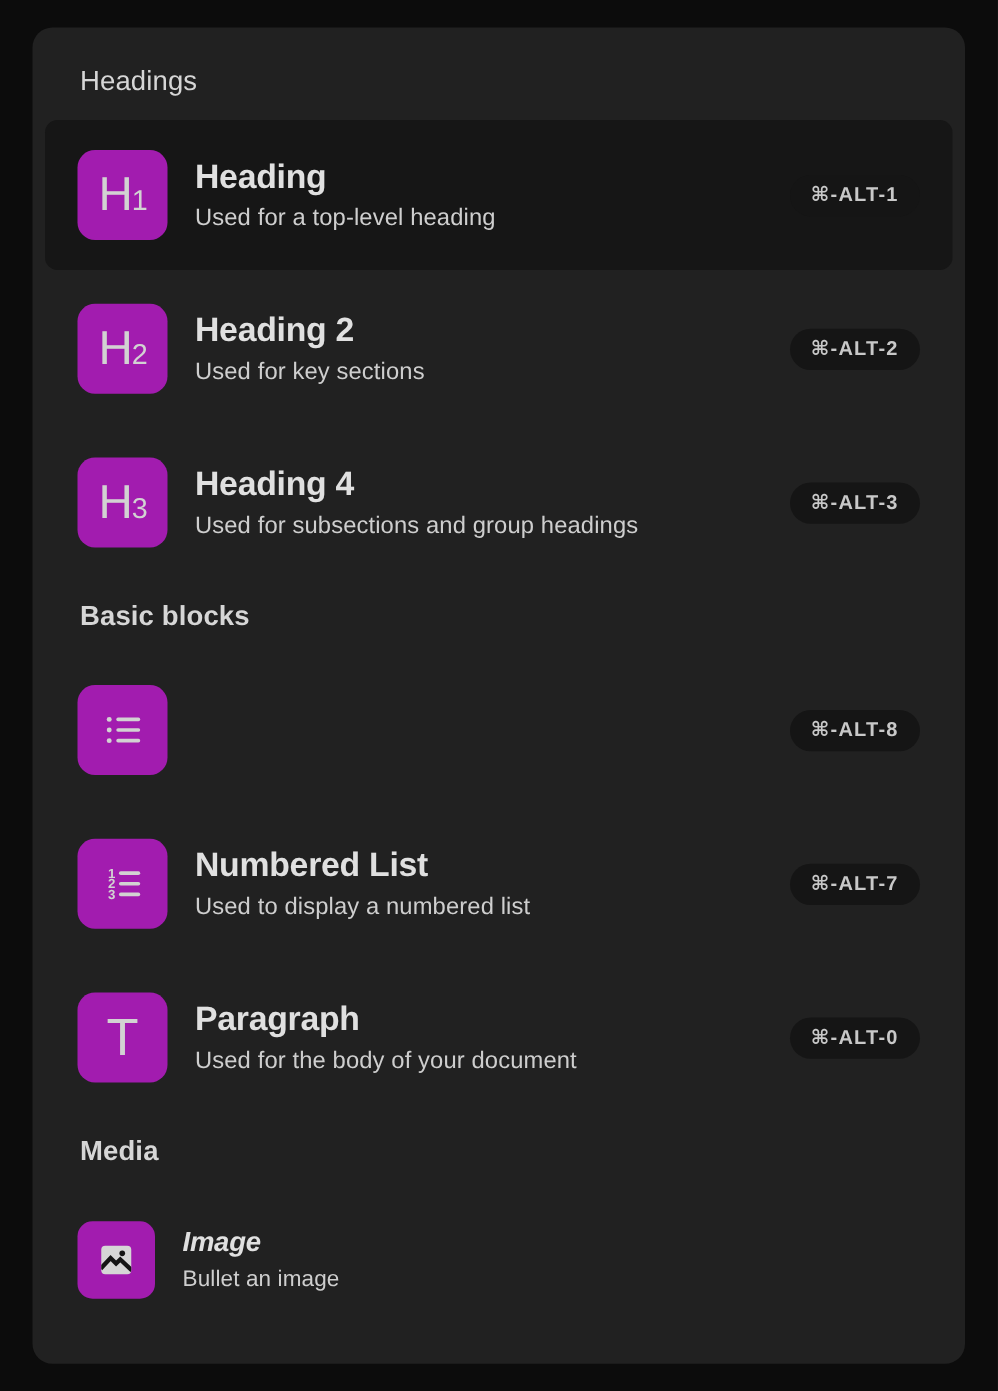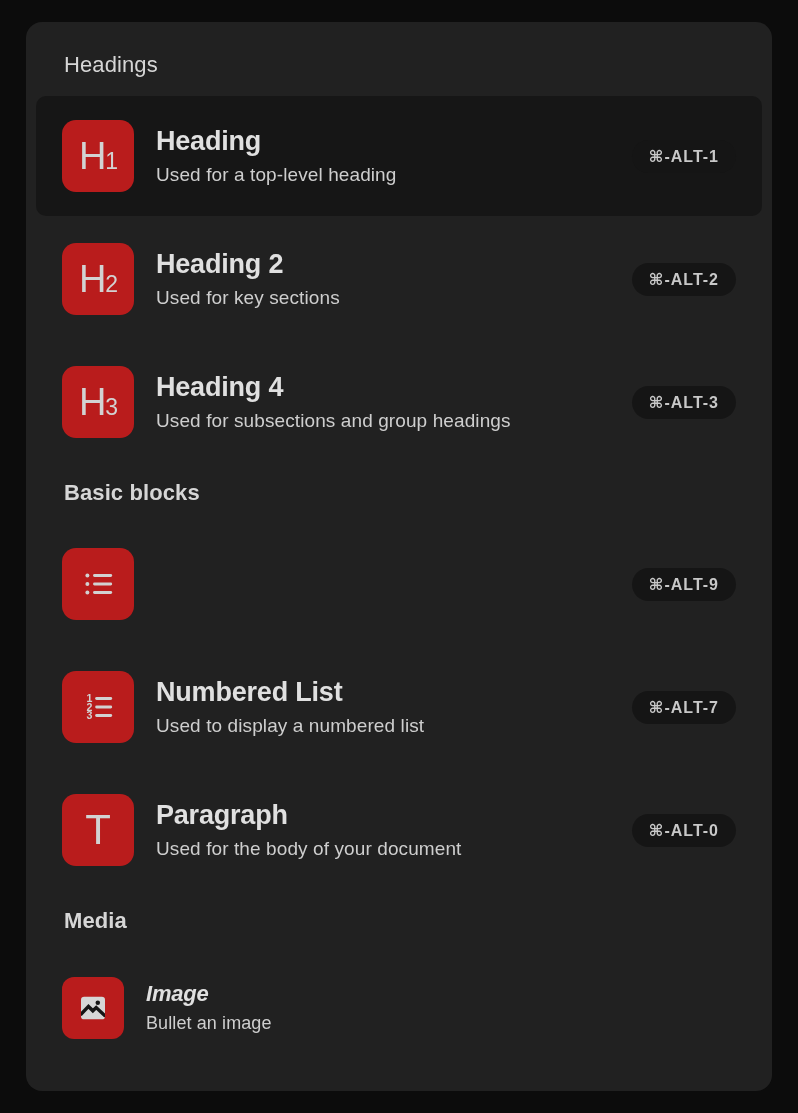--- a/index.html
+++ b/index.html
@@ -48,21 +48,21 @@
     margin-bottom: 3px;
   }
   .menu-item.selected {
     background: #161616;
   }
   .item-icon-box {
     flex: none;
     width: 72px;
     height: 72px;
     border-radius: 14px;
-    background: #b91c1c;
+    background: #a21caf;
     display: flex;
     align-items: center;
     justify-content: center;
   }
   .menu-item.compact {
     padding: 25px 26px;
     margin-top: 6px;
   }
   .menu-item.compact .item-icon-box {
     width: 62px;
@@ -186,21 +186,21 @@
                     <line x1="9.5" y1="18" x2="21" y2="18"></line>
                   </g>
                   <g fill="#d2d2d2">
                     <circle cx="4.5" cy="6" r="1.4"></circle>
                     <circle cx="4.5" cy="12" r="1.4"></circle>
                     <circle cx="4.5" cy="18" r="1.4"></circle>
                   </g>
                 </svg>
               </span>
             </div>
-    <div class="item-shortcut">⌘-ALT-9</div>
+    <div class="item-shortcut">⌘-ALT-8</div>
   </div>
 
   <div class="menu-item">
     <div class="item-icon-box">
               <span>
                 <svg viewBox="0 0 24 24" width="34" height="34">
                   <g stroke="#d2d2d2" stroke-width="2" stroke-linecap="round">
                     <line x1="11" y1="6" x2="21" y2="6"></line>
                     <line x1="11" y1="12" x2="21" y2="12"></line>
                     <line x1="11" y1="18" x2="21" y2="18"></line>

